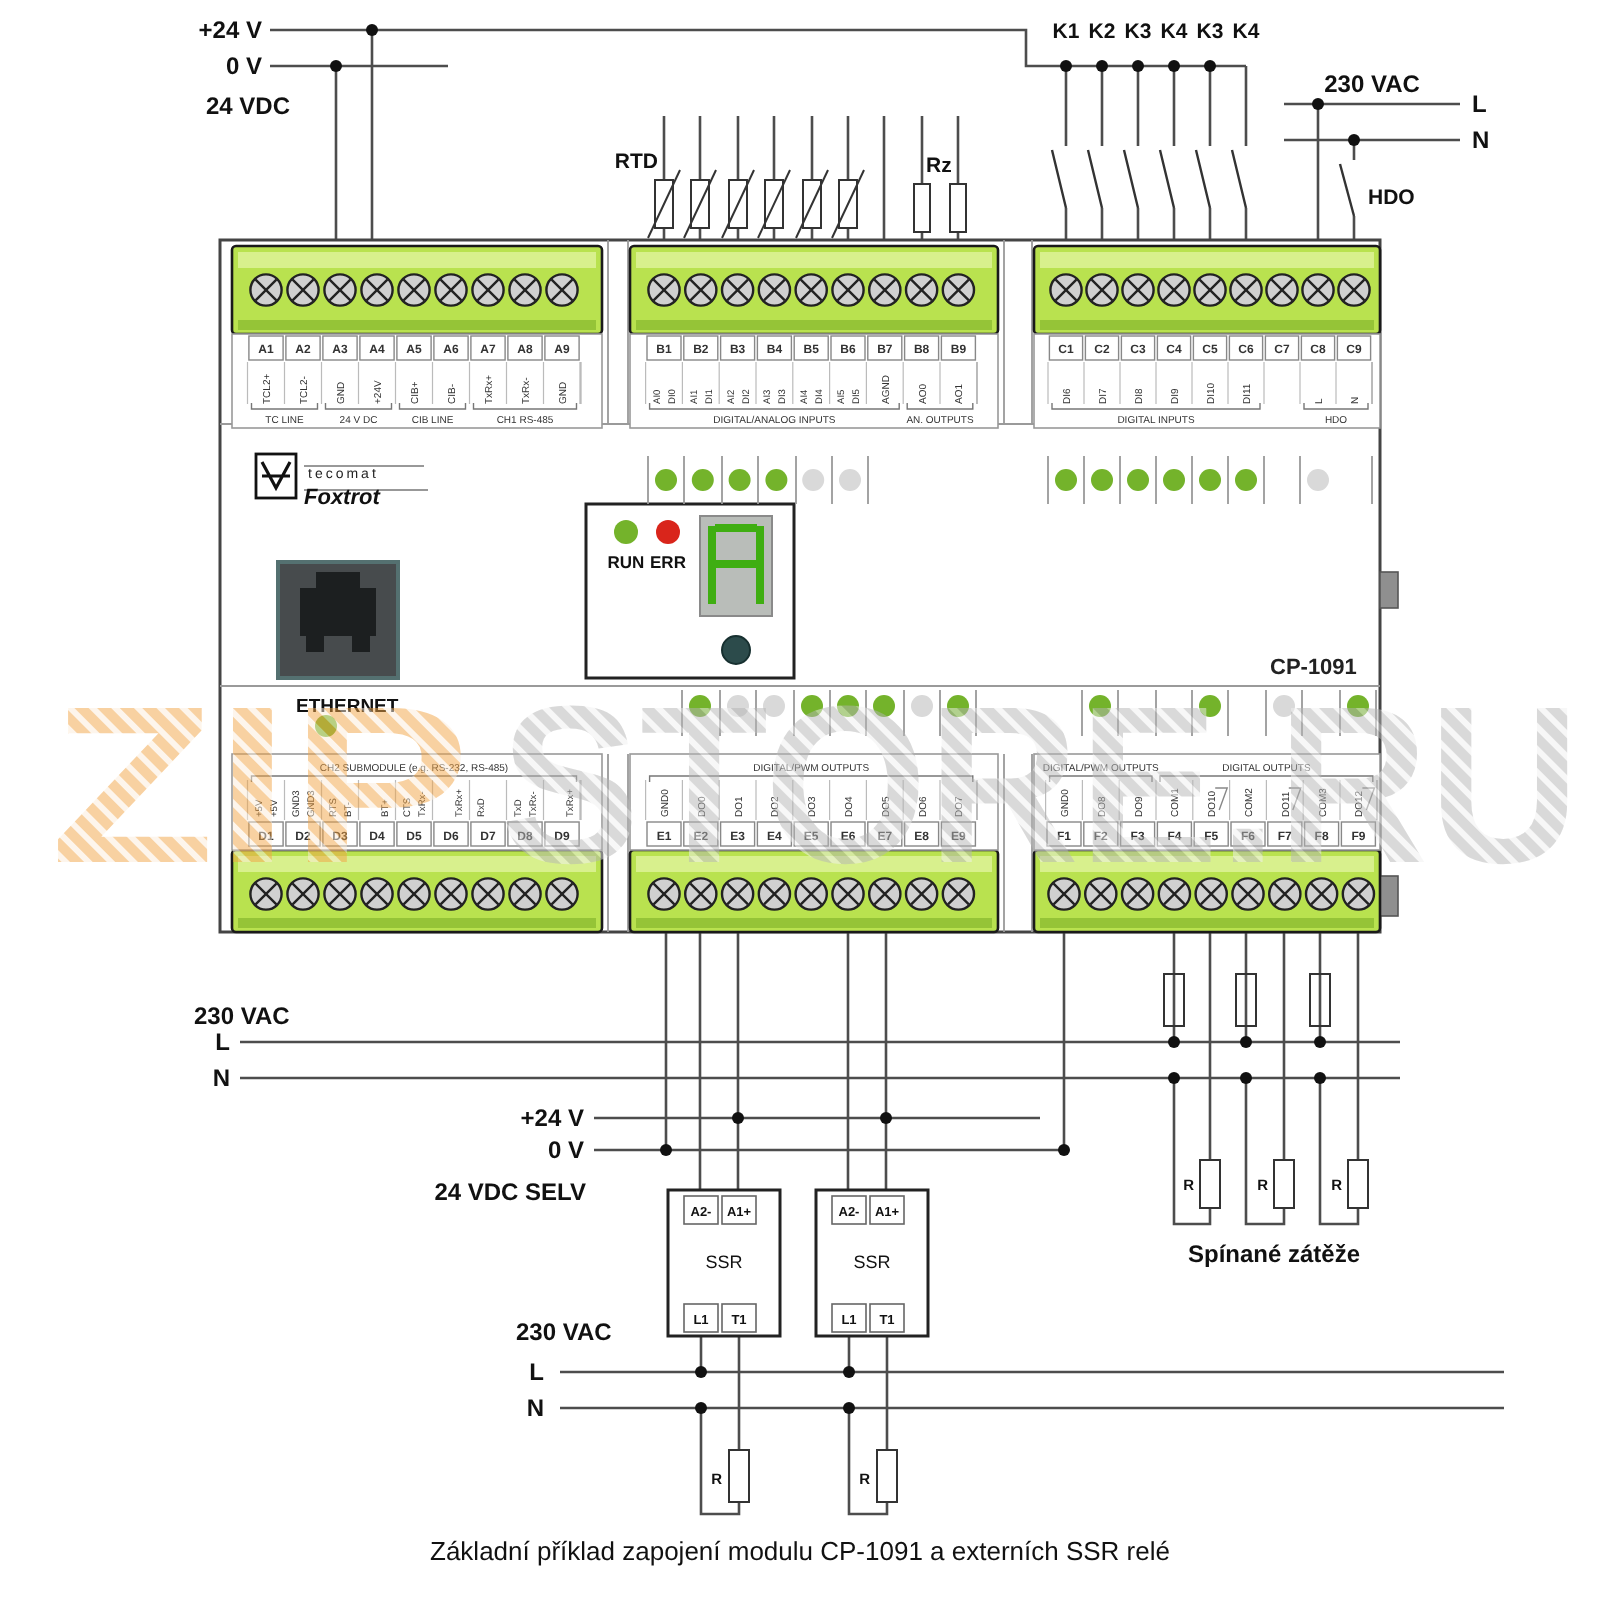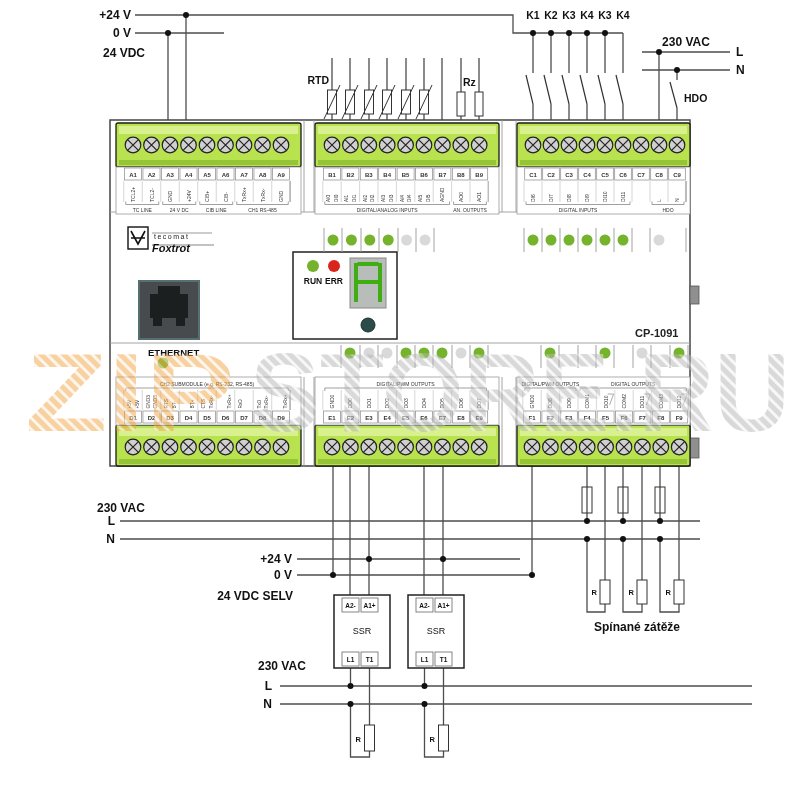--- a/index.html
+++ b/index.html
@@ -740,13 +740,14 @@
     <text x="272" y="708" font-size="12" font-weight="bold" text-anchor="end">N</text>
     <text x="637" y="631" font-size="12" font-weight="bold" text-anchor="middle">Spínané zátěže</text>
   </g>
 
   <g opacity="0.5">
     <text x="25" y="431" font-size="112" font-weight="bold" fill="url(#hatchO)" textLength="210" lengthAdjust="spacingAndGlyphs">ZIP</text>
     <text x="250" y="431" font-size="112" font-weight="bold" fill="url(#hatchG)" textLength="540" lengthAdjust="spacingAndGlyphs">STORE.RU</text>
   </g>
 </svg>
 
+<div class="caption">Základní příklad zapojení modulu CP-1091 a externích SSR relé</div>
 </div>
 
 </body></html>

